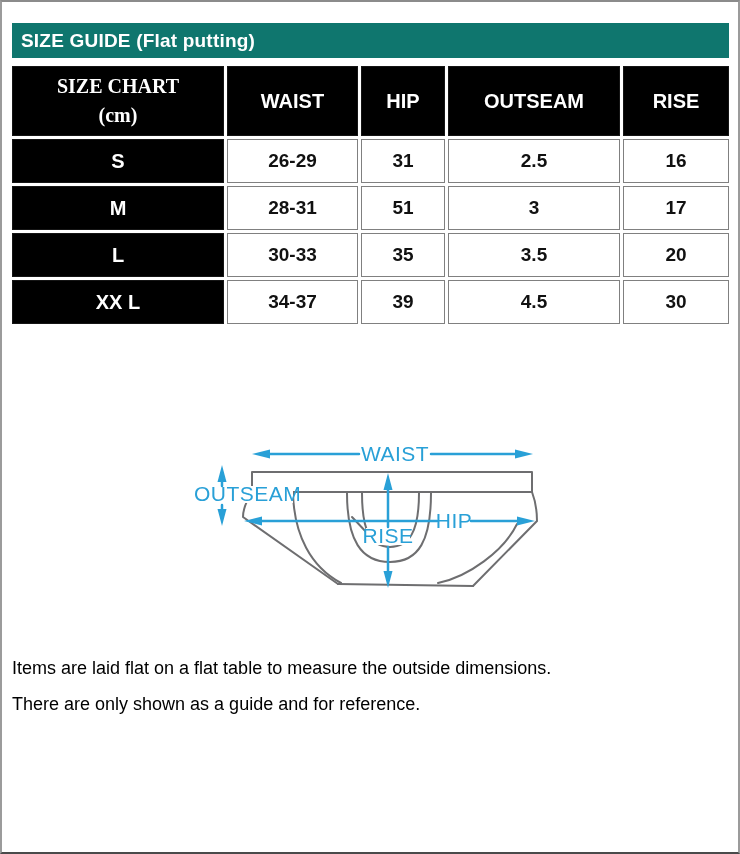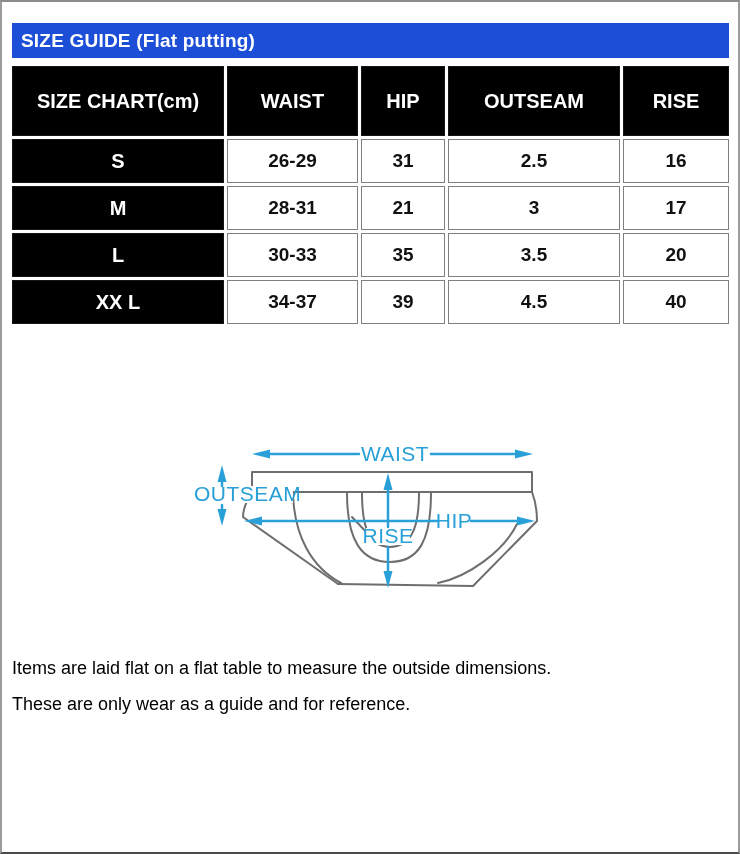--- a/index.html
+++ b/index.html
@@ -14,21 +14,21 @@
   .frame {
     position: absolute; inset: 0;
     border: 2px solid #9b9b9b;
     border-top-color: #8b8b8b;
     border-bottom: 2px solid #4a4a4a;
     pointer-events: none;
   }
   .title-bar {
     position: absolute; left: 12px; top: 23px;
     width: 717px; height: 35px;
-    background: #1d4ed8;
+    background: #0f766e;
     color: #fff;
     font-size: 19px; font-weight: bold;
     line-height: 35px;
     padding-left: 9px;
     letter-spacing: 0.2px;
   }
   table.size-chart {
     position: absolute; left: 9px; top: 63px;
     width: 723px;
     border-collapse: separate;
@@ -45,21 +45,21 @@
     font-size: 20px;
   }
   .cell-val {
     background: #fff; color: #111;
     border: 1px solid #808080;
     font-size: 19px;
     margin-top: 36px;
   }
   tr.hdr th { height: 70px; }
   tr.datarow td { height: 44px; }
-  .hdr-stack { display: flex; justify-content: center; line-height: 29px; }
+  .hdr-stack { display: flex; flex-direction: column; justify-content: center; line-height: 29px; font-family: Liberation Serif, serif; }
   svg.diagram { position: absolute; left: 188px; top: 438px; }
   svg.diagram text {
     font-family: "Liberation Sans", "DejaVu Sans", sans-serif;
     font-size: 21px;
     letter-spacing: 0.5px;
   }
   .notes {
     position: absolute; left: 12px; top: 650px;
     width: 708px;
     font-size: 18px; font-weight: normal;
@@ -99,37 +99,37 @@
   <tr class="datarow">
     <td class="cell-dark">S</td>
     <td class="cell-val">26-29</td>
     <td class="cell-val">31</td>
     <td class="cell-val">2.5</td>
     <td class="cell-val">16</td>
   </tr>
   <tr class="datarow">
     <td class="cell-dark">M</td>
     <td class="cell-val">28-31</td>
-    <td class="cell-val">21</td>
+    <td class="cell-val">51</td>
     <td class="cell-val">3</td>
     <td class="cell-val">17</td>
   </tr>
   <tr class="datarow">
     <td class="cell-dark">L</td>
     <td class="cell-val">30-33</td>
     <td class="cell-val">35</td>
     <td class="cell-val">3.5</td>
     <td class="cell-val">20</td>
   </tr>
   <tr class="datarow">
     <td class="cell-dark">XX L</td>
     <td class="cell-val">34-37</td>
     <td class="cell-val">39</td>
     <td class="cell-val">4.5</td>
-    <td class="cell-val">40</td>
+    <td class="cell-val">30</td>
   </tr>
 </tbody>
   </table>
 
 <svg class="diagram" width="362" height="156" viewBox="188 438 362 156">
 
   <g stroke="#6E6E70" stroke-width="2" fill="none" stroke-linecap="round" stroke-linejoin="round">
     <rect x="252" y="472" width="280" height="20" fill="#ffffff"></rect>
     <path d="M252,492 C247,500 243,509 243,517 L338,584"></path>
     <path d="M338,584 L473,586"></path>
@@ -177,14 +177,14 @@
   <g fill="#29A0D7" stroke="none">
     <text x="395" y="461" text-anchor="middle">WAIST</text>
     <text x="194" y="501" text-anchor="start">OUTSEAM</text>
     <text x="454" y="528" text-anchor="middle">HIP</text>
     <text x="388" y="543" text-anchor="middle">RISE</text>
   </g>
 </svg>
 
 <div class="notes">
   <div>Items are laid flat on a flat table to measure the outside dimensions.</div>
-  <div>These are only wear as a guide and for reference.</div>
+  <div>There are only shown as a guide and for reference.</div>
 </div>
 
 </body></html>

